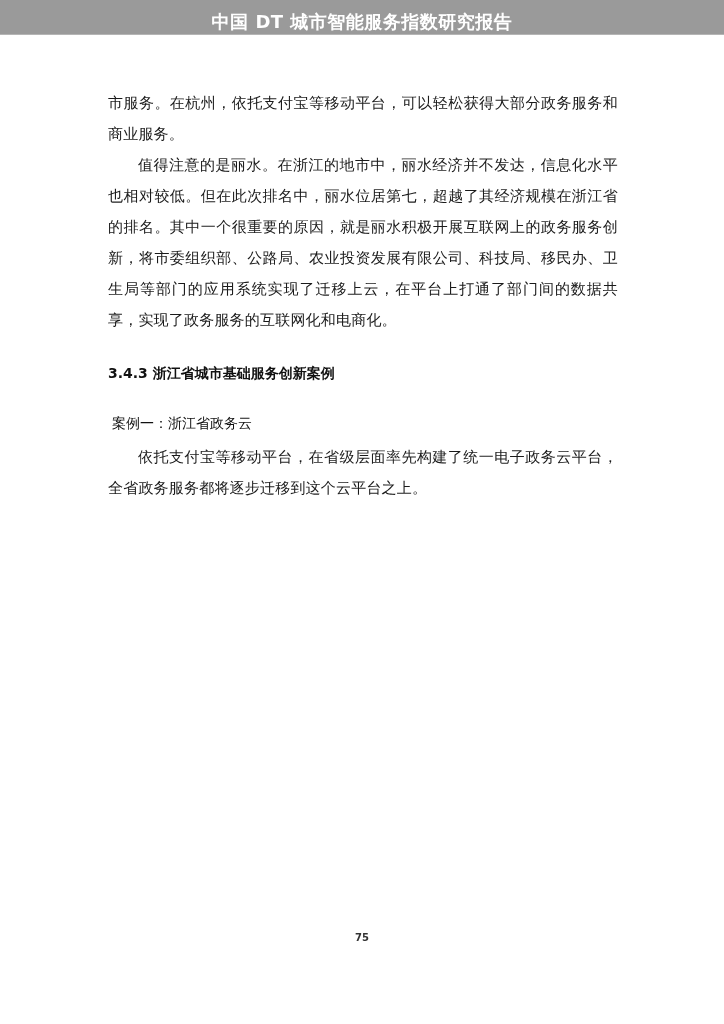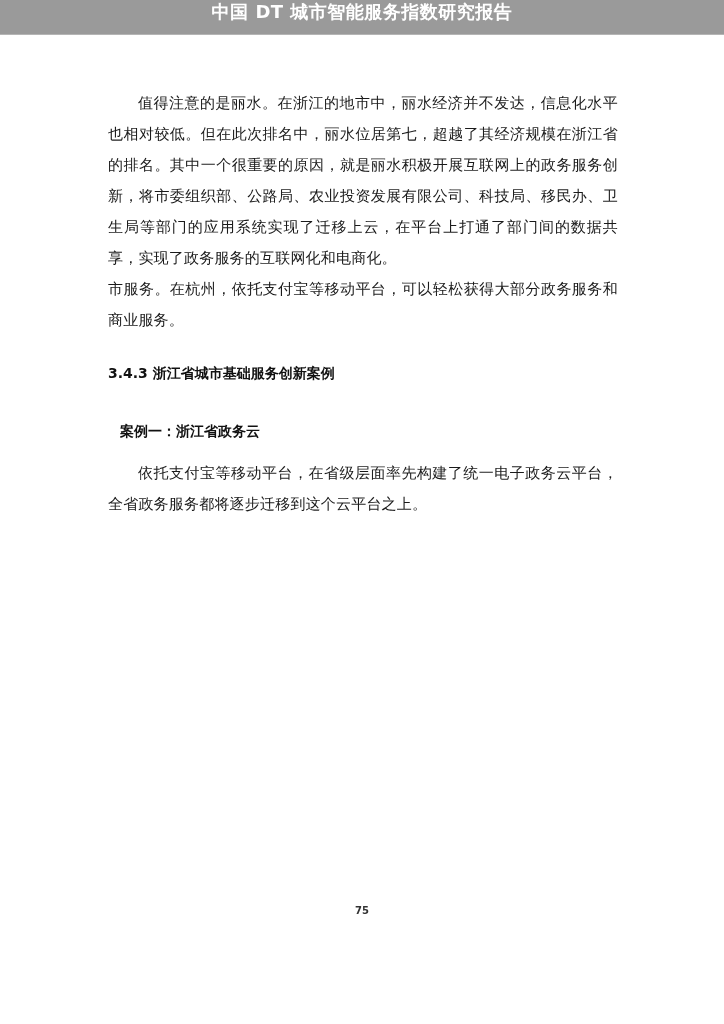--- a/index.html
+++ b/index.html
@@ -3,55 +3,55 @@
 <meta charset="utf-8">
 <style>
   html, body { margin: 0; padding: 0; }
   body {
     width: 724px; height: 1024px; background: #ffffff; position: relative; overflow: hidden;
     font-family: "DejaVu Serif", "Liberation Serif", serif; color: #1a1a1a;
   }
   .header {
     position: absolute; left: 0; top: 0; width: 724px; height: 34px;
     background: #9a9a9a; border-bottom: 1px solid #b5b5b5;
-    display: flex; align-items: flex-start; justify-content: center;
+    display: flex; align-items: flex-end; justify-content: center;
   }
   .header-title {
     color: #ffffff; font-family: "DejaVu Sans", "Liberation Sans", sans-serif;
     font-size: 18px; font-weight: bold; letter-spacing: 0.5px;
   }
   .content { position: absolute; left: 108px; top: 88px; width: 510px; }
   .para {
     font-size: 15px; line-height: 31px; margin: 0; text-align: justify;
     letter-spacing: 0.2px;
   }
   .para.indent { text-indent: 2em; }
   .section-title {
     font-family: "DejaVu Sans", "Liberation Sans", sans-serif;
     font-size: 14px; font-weight: bold; margin: 0; line-height: 30px; color: #111;
   }
   .case-title {
     font-family: "DejaVu Sans", "Liberation Sans", sans-serif;
-    font-size: 14px; font-weight: bold; margin: 12px; line-height: 30px; color: #111;
+    font-size: 14px; font-weight: normal; margin: 4px; line-height: 30px; color: #111;
   }
   .page-number {
-    position: absolute; left: 0; width: 724px; top: 905px; text-align: center;
+    position: absolute; left: 0; width: 724px; top: 932px; text-align: center;
     font-family: "DejaVu Sans", "Liberation Sans", sans-serif; font-size: 10px; font-weight: bold; color: #333;
   }
 </style>
 </head>
 <body>
 
 <div class="header">
   <span class="header-title">中国 DT 城市智能服务指数研究报告</span>
 </div>
 
 <div class="content">
+  <p class="para">市服务。在杭州，依托支付宝等移动平台，可以轻松获得大部分政务服务和商业服务。</p>
   <p class="para indent">值得注意的是丽水。在浙江的地市中，丽水经济并不发达，信息化水平也相对较低。但在此次排名中，丽水位居第七，超越了其经济规模在浙江省的排名。其中一个很重要的原因，就是丽水积极开展互联网上的政务服务创新，将市委组织部、公路局、农业投资发展有限公司、科技局、移民办、卫生局等部门的应用系统实现了迁移上云，在平台上打通了部门间的数据共享，实现了政务服务的互联网化和电商化。</p>
-  <p class="para">市服务。在杭州，依托支付宝等移动平台，可以轻松获得大部分政务服务和商业服务。</p>
   <div style="height:22px"></div>
   <h2 class="section-title">3.4.3 浙江省城市基础服务创新案例</h2>
   <div style="height:16px"></div>
   <h3 class="case-title">案例一：浙江省政务云</h3>
   <p class="para indent">依托支付宝等移动平台，在省级层面率先构建了统一电子政务云平台，全省政务服务都将逐步迁移到这个云平台之上。</p>
 </div>
 
 <div class="page-number">75</div>
 
 </body></html>

